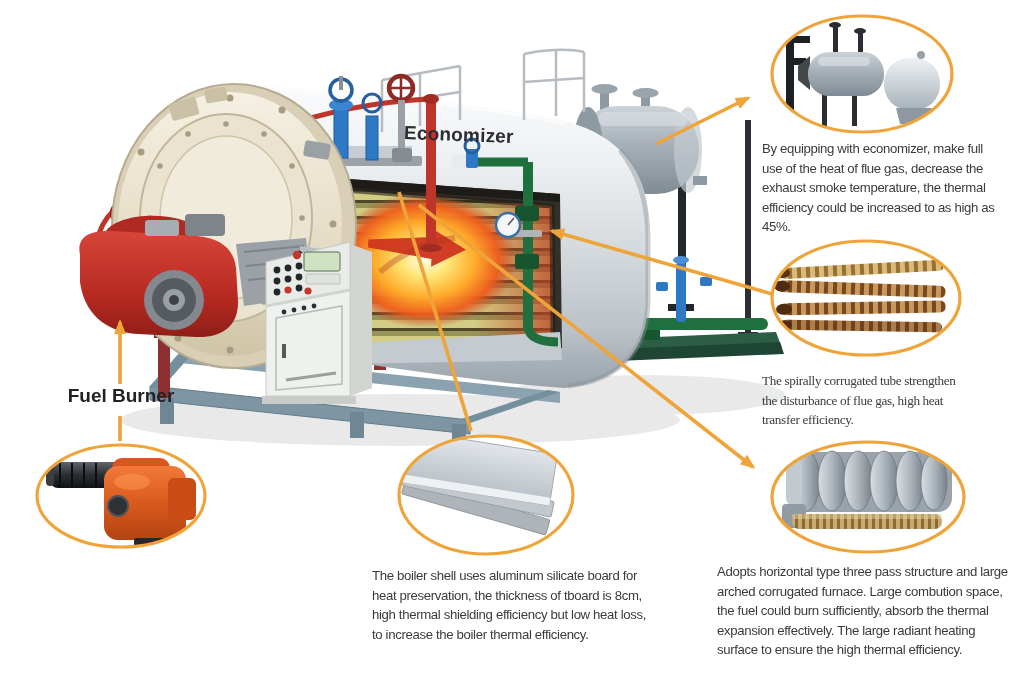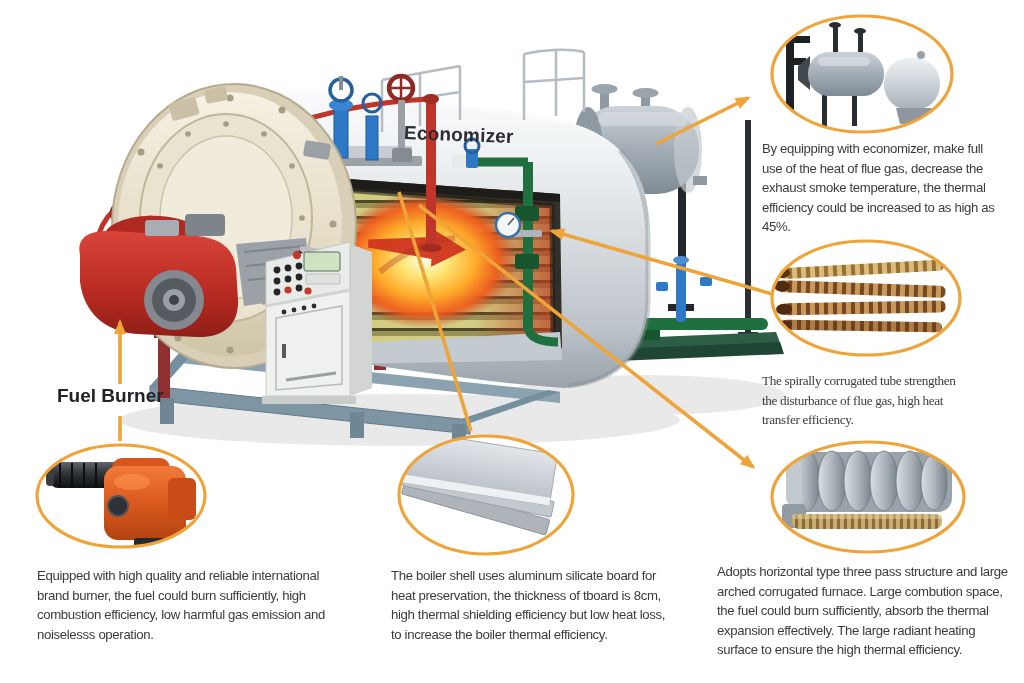--- a/index.html
+++ b/index.html
@@ -5,24 +5,24 @@
   html,body{margin:0;padding:0;background:#ffffff;}
   .stage{position:relative;width:1024px;height:683px;background:#ffffff;overflow:hidden;
          font-family:"Liberation Sans","DejaVu Sans",sans-serif;}
   .stage svg{position:absolute;left:0;top:0;}
   .callout-text{position:absolute;font-size:13.2px;line-height:19.6px;letter-spacing:-0.35px;
                 color:#3b3b3d;white-space:pre-line;}
   .t1{left:762px;top:139px;width:240px;}
   .t2{left:762px;top:371px;width:240px;font-family:Liberation Serif, serif;}
   .t3{left:717px;top:562px;width:332px;}
   .t4{left:37px;top:566px;width:332px;}
-  .t5{left:372px;top:566px;width:312px;margin-left:19px;}
+  .t5{left:372px;top:566px;width:312px;}
   .diagram-label{position:absolute;font-weight:700;color:#2c2c31;}
   .economizer-label{left:404px;top:124px;font-size:19px;transform:rotate(2deg);letter-spacing:0.2px;}
-  .burner-label{left:57px;top:385px;width:128px;font-size:19px;color:#232327;}
+  .burner-label{left:57px;top:385px;width:128px;text-align:center;font-size:19px;color:#232327;}
 </style>
 </head>
 <body>
 
 <div class="stage">
 
 <svg width="1024" height="683" viewBox="0 0 1024 683">
   <defs>
     <linearGradient id="shellG" x1="0" y1="0" x2="0" y2="1">
       <stop offset="0" stop-color="#fafbfc"></stop>
@@ -473,22 +473,18 @@
 efficiency could be increased to as high as
 45%.</div>
 <div class="callout-text t2">The spirally corrugated tube strengthen
 the disturbance of flue gas, high heat
 transfer efficiency.</div>
 <div class="callout-text t3">Adopts horizontal type three pass structure and large
 arched corrugated furnace. Large combution space,
 the fuel could burn sufficiently, absorb the thermal
 expansion effectively. The large radiant heating
 surface to ensure the high thermal efficiency.</div>
-<div class="callout-text t4">Equipped with high quality and reliable international
-brand burner, the fuel could burn sufficiently, high
-combustion efficiency, low harmful gas emission and
-noiselesss operation.</div>
 <div class="callout-text t5">The boiler shell uses aluminum silicate board for
 heat preservation, the thickness of tboard is 8cm,
 high thermal shielding efficiency but low heat loss,
 to increase the boiler thermal efficiency.</div>
 
 </div>
 
 </body></html>

